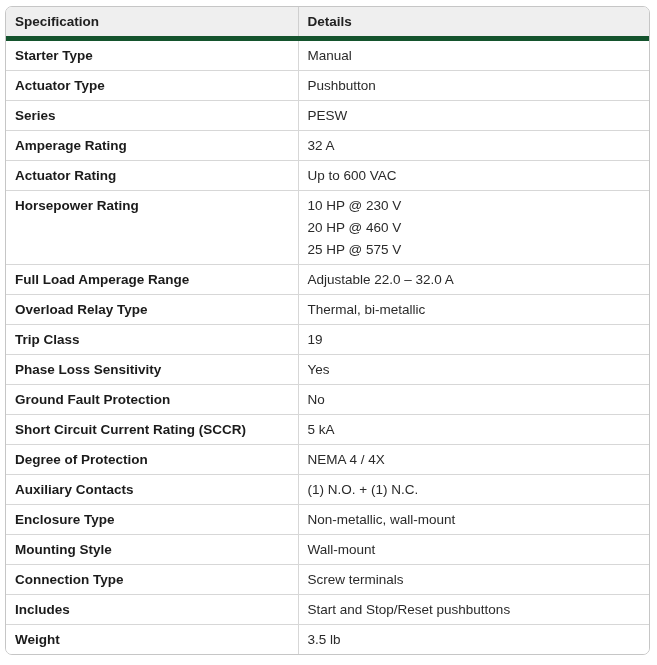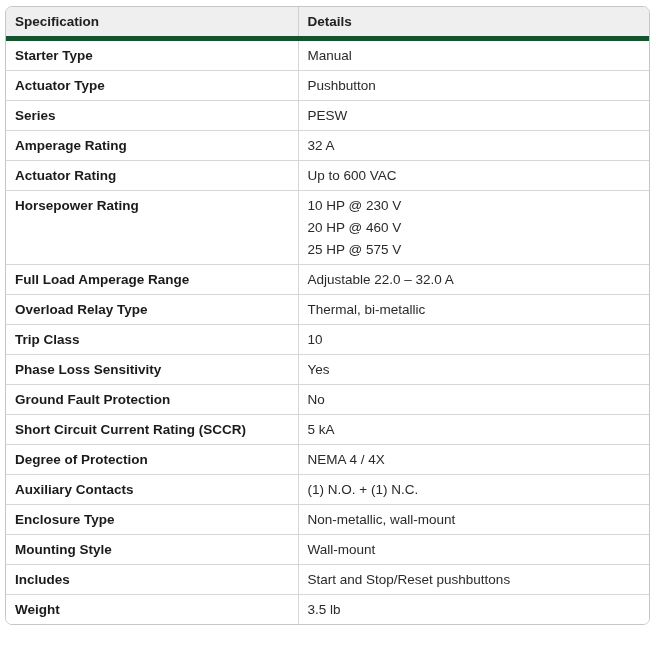--- a/index.html
+++ b/index.html
@@ -119,21 +119,21 @@
   <tr>
     <td class="spec-cell">Overload Relay Type</td>
     <td class="details-cell">
             <div class="details-line">Thermal, bi-metallic</div>
           </td>
   </tr>
 
   <tr>
     <td class="spec-cell">Trip Class</td>
     <td class="details-cell">
-            <div class="details-line">10</div>
+            <div class="details-line">19</div>
           </td>
   </tr>
 
   <tr>
     <td class="spec-cell">Phase Loss Sensitivity</td>
     <td class="details-cell">
             <div class="details-line">Yes</div>
           </td>
   </tr>
 
@@ -172,20 +172,26 @@
           </td>
   </tr>
 
   <tr>
     <td class="spec-cell">Mounting Style</td>
     <td class="details-cell">
             <div class="details-line">Wall-mount</div>
           </td>
   </tr>
 
+  <tr>
+    <td class="spec-cell">Connection Type</td>
+    <td class="details-cell">
+            <div class="details-line">Screw terminals</div>
+          </td>
+  </tr>
 
   <tr>
     <td class="spec-cell">Includes</td>
     <td class="details-cell">
             <div class="details-line">Start and Stop/Reset pushbuttons</div>
           </td>
   </tr>
 
   <tr>
     <td class="spec-cell">Weight</td>

